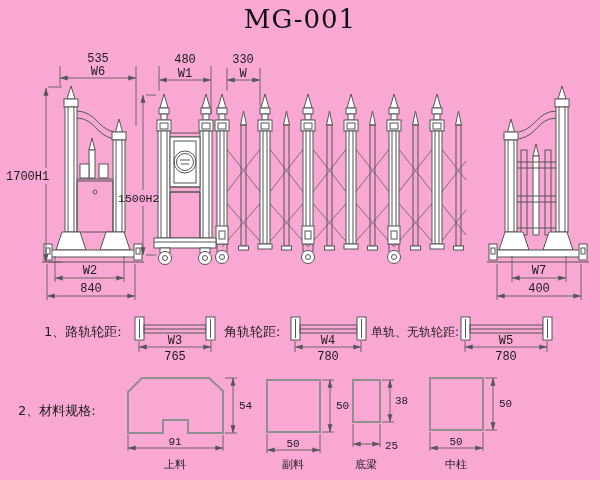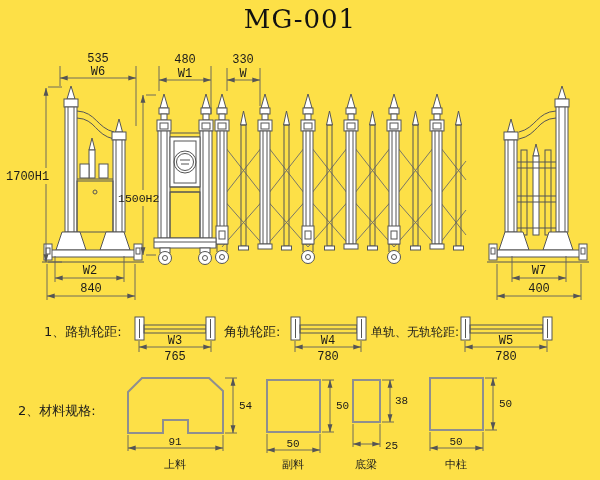--- a/index.html
+++ b/index.html
@@ -1,16 +1,16 @@
 <!DOCTYPE html>
 <html><head>
 <meta charset="utf-8">
 <style>
   html,body{margin:0;padding:0;background:#fff;}
-  #stage{width:600px;height:480px;background:#fde047;position:relative;font-family:"Liberation Sans",sans-serif;}
+  #stage{width:600px;height:480px;background:#f9a8d4;position:relative;font-family:"Liberation Sans",sans-serif;}
   svg text{user-select:none;}
   .s  {stroke:#555;stroke-width:1;fill:#fff;}
   .o  {stroke:#555;stroke-width:1;fill:none;}
   .br {stroke:#6b6b6b;stroke-width:0.9;fill:none;}
   .dm {stroke:#5e5e5e;stroke-width:0.9;fill:none;}
   .mat{stroke:#8f8f8f;stroke-width:2;fill:none;}
   .num{font-family:"Liberation Mono","DejaVu Sans Mono",monospace;font-size:12px;fill:#1b1b1b;text-anchor:middle;}
   .cjk{font-family:"DejaVu Sans","Liberation Sans",sans-serif;font-size:13px;fill:#1b1b1b;}
   .ttl{font-family:"DejaVu Serif","Liberation Serif",serif;font-size:26px;fill:#111;text-anchor:middle;letter-spacing:1px;}
 </style>

